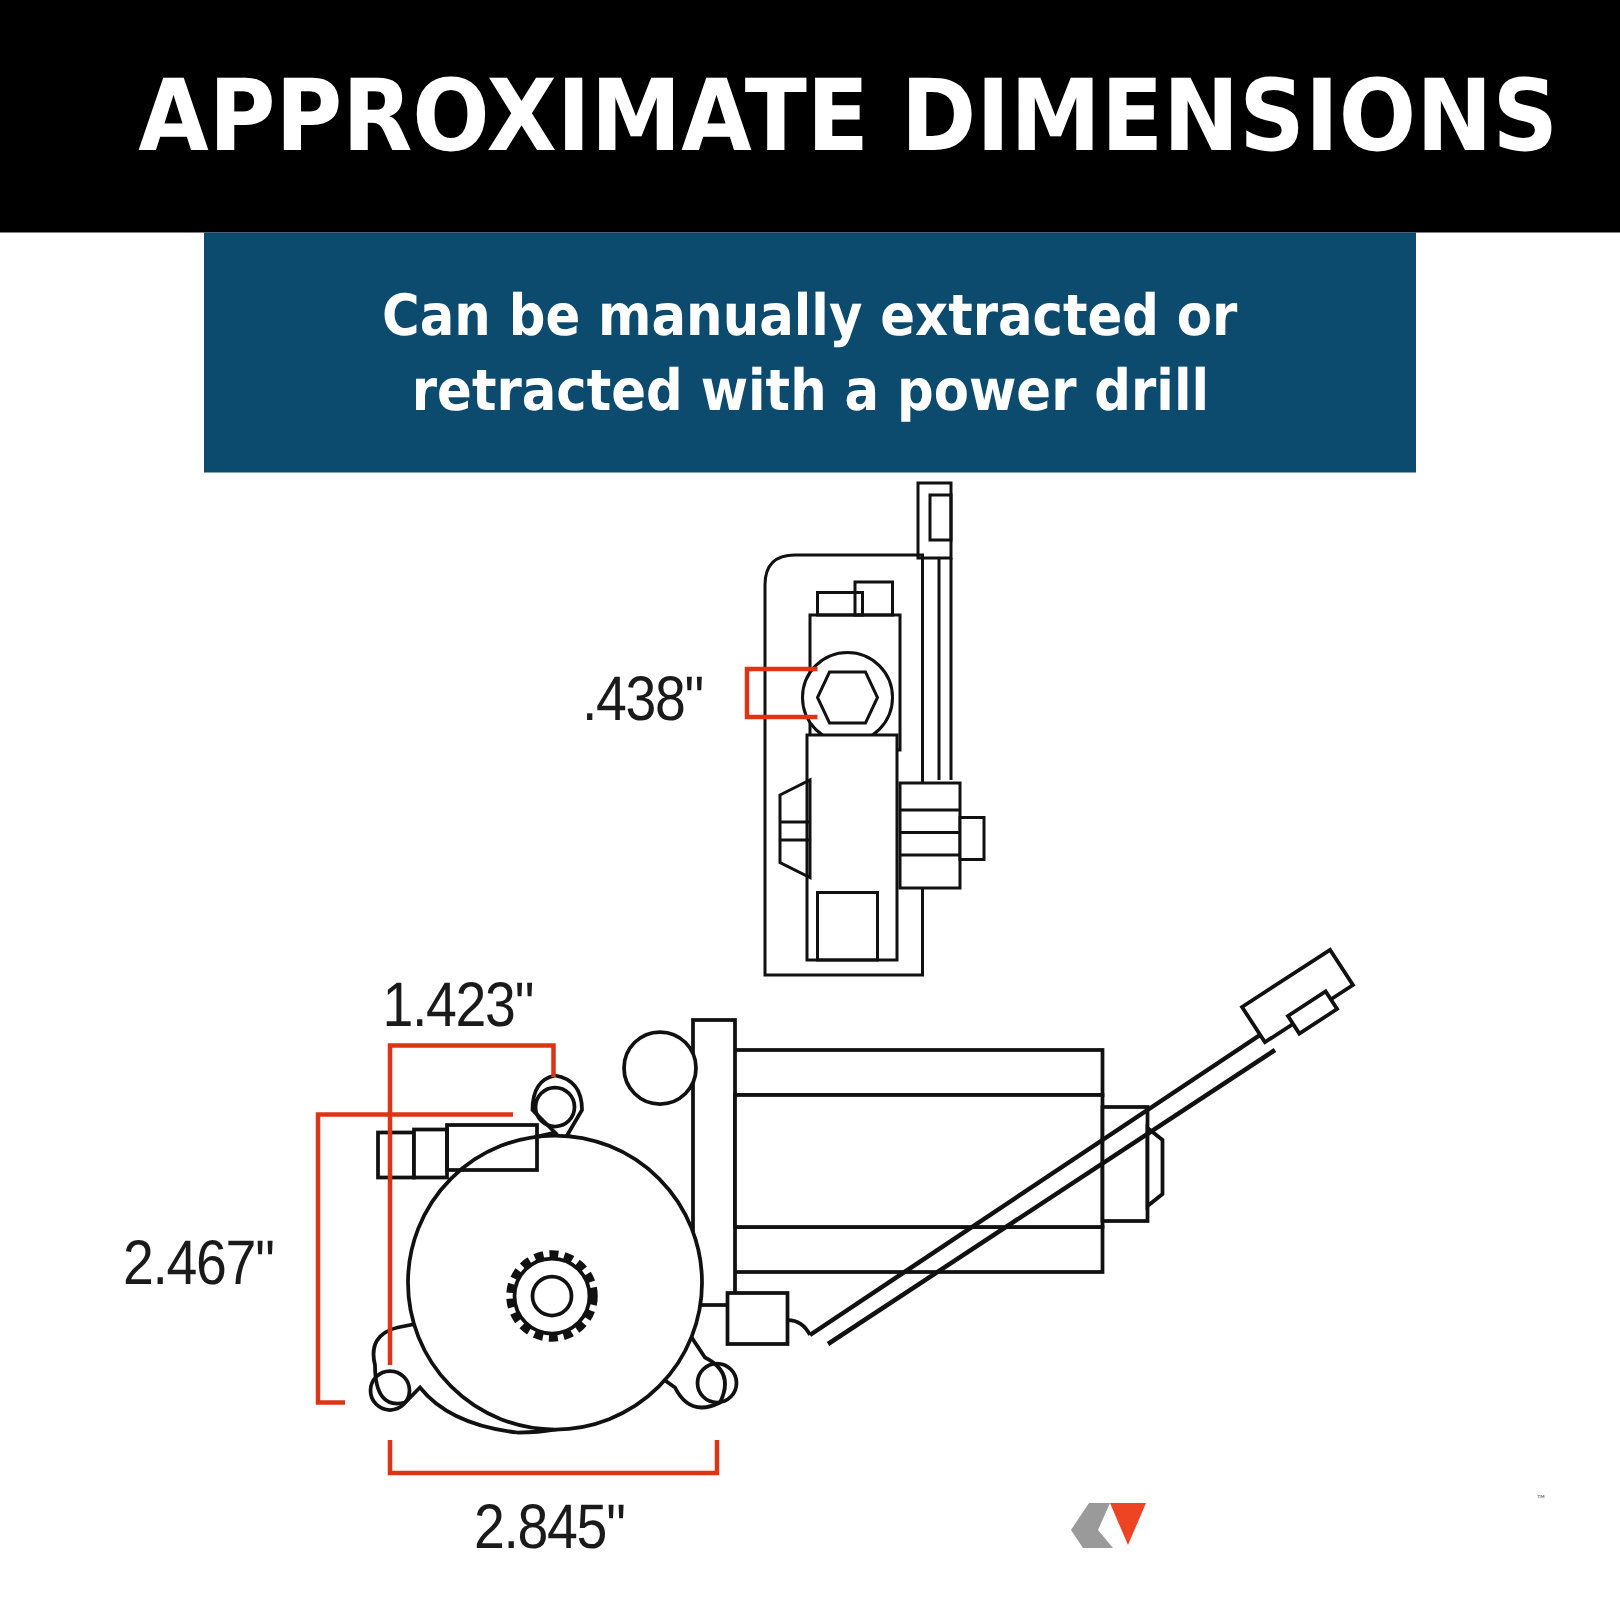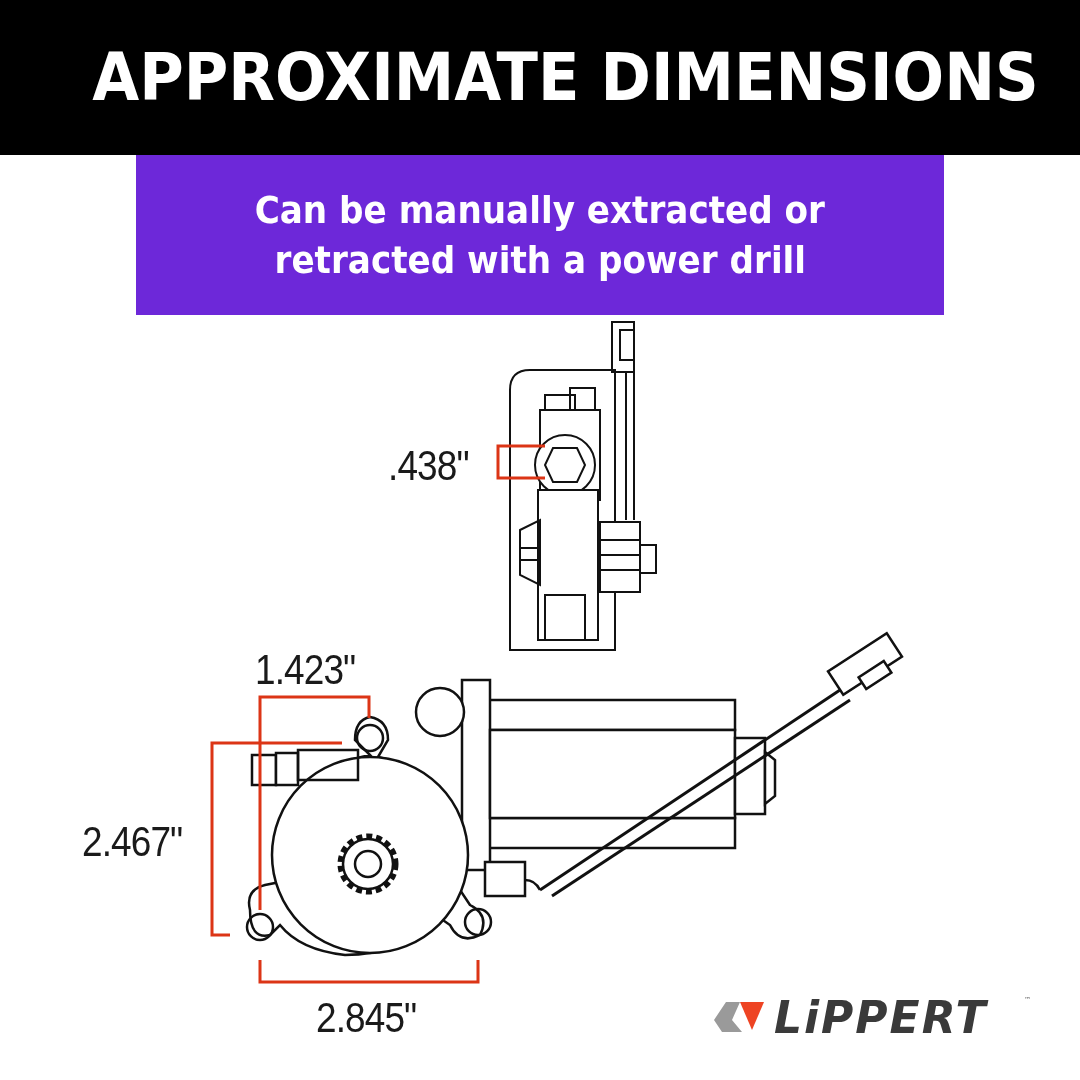--- a/index.html
+++ b/index.html
@@ -1,19 +1,19 @@
 <!DOCTYPE html>
 <html><head>
   <meta charset="utf-8">
   <style>
     html, body { margin: 0; padding: 0; background: #ffffff; }
     body { width: 1080px; height: 1080px; position: relative; overflow: hidden; font-family: "DejaVu Sans", sans-serif; }
     .header { position: absolute; left: 0; top: 0; width: 1080px; height: 155px; background: #000000; display: flex; align-items: center; justify-content: flex-end; }
     .header-title { color: #ffffff; font-family: "DejaVu Sans", sans-serif; font-weight: bold; font-size: 66px; letter-spacing: 0px; transform: scaleX(0.92); white-space: nowrap; }
-    .banner { position: absolute; left: 136px; top: 155px; width: 808px; height: 160px; background: #6d28d9; display: flex; flex-direction: column; align-items: center; justify-content: center; }
+    .banner { position: absolute; left: 136px; top: 155px; width: 808px; height: 160px; background: #0c4a6e; display: flex; flex-direction: column; align-items: center; justify-content: center; }
     .banner-line { color: #ffffff; font-family: "DejaVu Sans", sans-serif; font-weight: bold; font-size: 38px; line-height: 50px; transform: scaleX(0.9); white-space: nowrap; }
     .diagram { position: absolute; left: 0; top: 0; width: 1080px; height: 1080px; }
     .dim-label { position: absolute; font-family: "Liberation Sans", sans-serif; font-size: 42px; color: #1a1a1a; transform: scaleX(0.88); transform-origin: left center; white-space: nowrap; letter-spacing: -1px; }
     .logo { position: absolute; left: 712px; top: 990px; width: 330px; height: 60px; }
     .logo-text { position: absolute; left: 62px; top: 2px; font-family: "DejaVu Sans", sans-serif; font-weight: bold; font-style: italic; font-size: 44px; color: #3a3a3a; letter-spacing: 2px; white-space: nowrap; }
     .tm { position: absolute; left: 312px; top: 6px; font-size: 7px; color: #555; }
   </style>
 </head>
 <body>
 
@@ -101,15 +101,14 @@
 <span class="dim-label" style="left:388px; top:442px;">.438"</span>
 <span class="dim-label" style="left:255px; top:646px;">1.423"</span>
 <span class="dim-label" style="left:82px; top:818px;">2.467"</span>
 <span class="dim-label" style="left:316px; top:994px;">2.845"</span>
 
 <div class="logo">
   <svg width="60" height="50" style="position:absolute;left:0;top:2px;">
     <polygon points="14,10 28,10 20,28 30,40 10,40 2,28" fill="#9a9a9a"></polygon>
     <polygon points="28,10 52,10 40,38" fill="#ee4423"></polygon>
   </svg>
-  <span class="logo-text">LiPPERT</span>
   <span class="tm">™</span>
 </div>
 
 </body></html>

